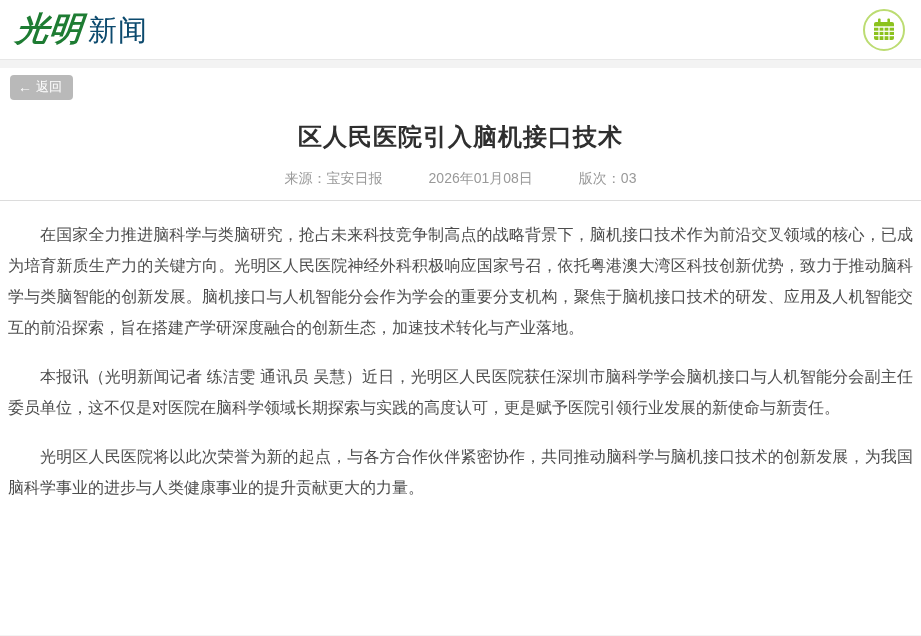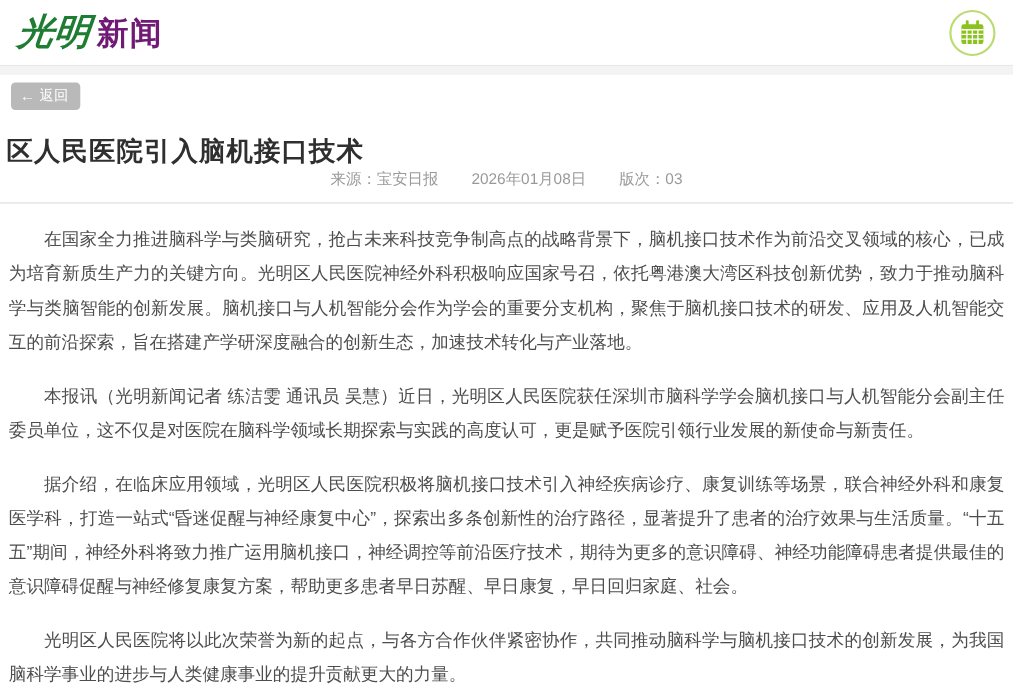--- a/index.html
+++ b/index.html
@@ -14,46 +14,46 @@
     height:60px; background:#ffffff; border-bottom:1px solid #e7e7e7;
     display:flex; align-items:center; justify-content:space-between;
     padding:0 16px;
   }
   .logo { display:flex; align-items:baseline; gap:6px; cursor:pointer; }
   .logo-script {
     font-family:"DejaVu Serif","Liberation Serif",serif;
     font-style:italic; font-weight:bold; font-size:33px;
     color:#1e7c33; transform:skewX(-6deg); display:inline-block;
   }
-  .logo-bold { font-weight:bold; font-size:29px; color:#701a75; letter-spacing:1px; }
+  .logo-bold { font-weight:normal; font-size:29px; color:#0c4a6e; letter-spacing:1px; }
   .cal-btn {
     width:42px; height:42px; border:2px solid #bcdc72; border-radius:50%;
     background:#fff; display:flex; align-items:center; justify-content:center;
     cursor:pointer;
   }
   
   .content {
     background:#ffffff; margin-top:8px; min-height:567px;
     padding:7px 6px 14px 6px;
   }
   .back-btn {
     display:inline-flex; align-items:center; gap:4px;
     background:#b9b9b9; color:#ffffff; font-size:13px;
     padding:3px 11px 4px 8px; border-radius:4px; border:none;
     cursor:pointer; margin-left:4px;
     font-family:"Liberation Sans","DejaVu Sans",sans-serif;
   }
   .back-btn .arrow { font-size:14px; line-height:1; }
   .article-title {
-    font-size:24px; font-weight:bold;
+    text-align:center; font-size:24px; font-weight:bold;
     color:#2f2f2f; margin-top:21px; letter-spacing:1px;
   }
   .meta-line {
-    display:flex; justify-content:center; gap:30px;
-    color:#999999; font-size:14px; margin-top:1px;
+    display:flex; justify-content:center; gap:46px;
+    color:#999999; font-size:14px; margin-top:17px;
   }
   .divider { border:none; border-top:1px solid #dcdcdc; margin:12px -6px 0 -6px; }
   .article-body { padding:0 2px; }
   .article-body p {
     font-size:16px; color:#4d4d4d; line-height:31px;
     text-align:justify; text-indent:2em; margin-top:18px;
   }
 </style>
 </head>
 <body>
@@ -93,19 +93,18 @@
     <span>来源：宝安日报</span>
     <span>2026年01月08日</span>
     <span>版次：03</span>
   </div>
 
   <hr class="divider">
 
   <div class="article-body">
     <p>在国家全力推进脑科学与类脑研究，抢占未来科技竞争制高点的战略背景下，脑机接口技术作为前沿交叉领域的核心，已成为培育新质生产力的关键方向。光明区人民医院神经外科积极响应国家号召，依托粤港澳大湾区科技创新优势，致力于推动脑科学与类脑智能的创新发展。脑机接口与人机智能分会作为学会的重要分支机构，聚焦于脑机接口技术的研发、应用及人机智能交互的前沿探索，旨在搭建产学研深度融合的创新生态，加速技术转化与产业落地。</p>
     <p>本报讯（光明新闻记者 练洁雯 通讯员 吴慧）近日，光明区人民医院获任深圳市脑科学学会脑机接口与人机智能分会副主任委员单位，这不仅是对医院在脑科学领域长期探索与实践的高度认可，更是赋予医院引领行业发展的新使命与新责任。</p>
-    <p>据介绍，在临床应用领域，光明区人民医院积极将脑机接口技术引入神经疾病诊疗、康复训练等场景，联合神经外科和康复医学科，打造一站式“昏迷促醒与神经康复中心”，探索出多条创新性的治疗路径，显著提升了患者的治疗效果与生活质量。“十五五”期间，神经外科将致力推广运用脑机接口，神经调控等前沿医疗技术，期待为更多的意识障碍、神经功能障碍患者提供最佳的意识障碍促醒与神经修复康复方案，帮助更多患者早日苏醒、早日康复，早日回归家庭、社会。</p>
     <p>光明区人民医院将以此次荣誉为新的起点，与各方合作伙伴紧密协作，共同推动脑科学与脑机接口技术的创新发展，为我国脑科学事业的进步与人类健康事业的提升贡献更大的力量。</p>
   </div>
 
   
 
 </div>
 
 </body></html>

